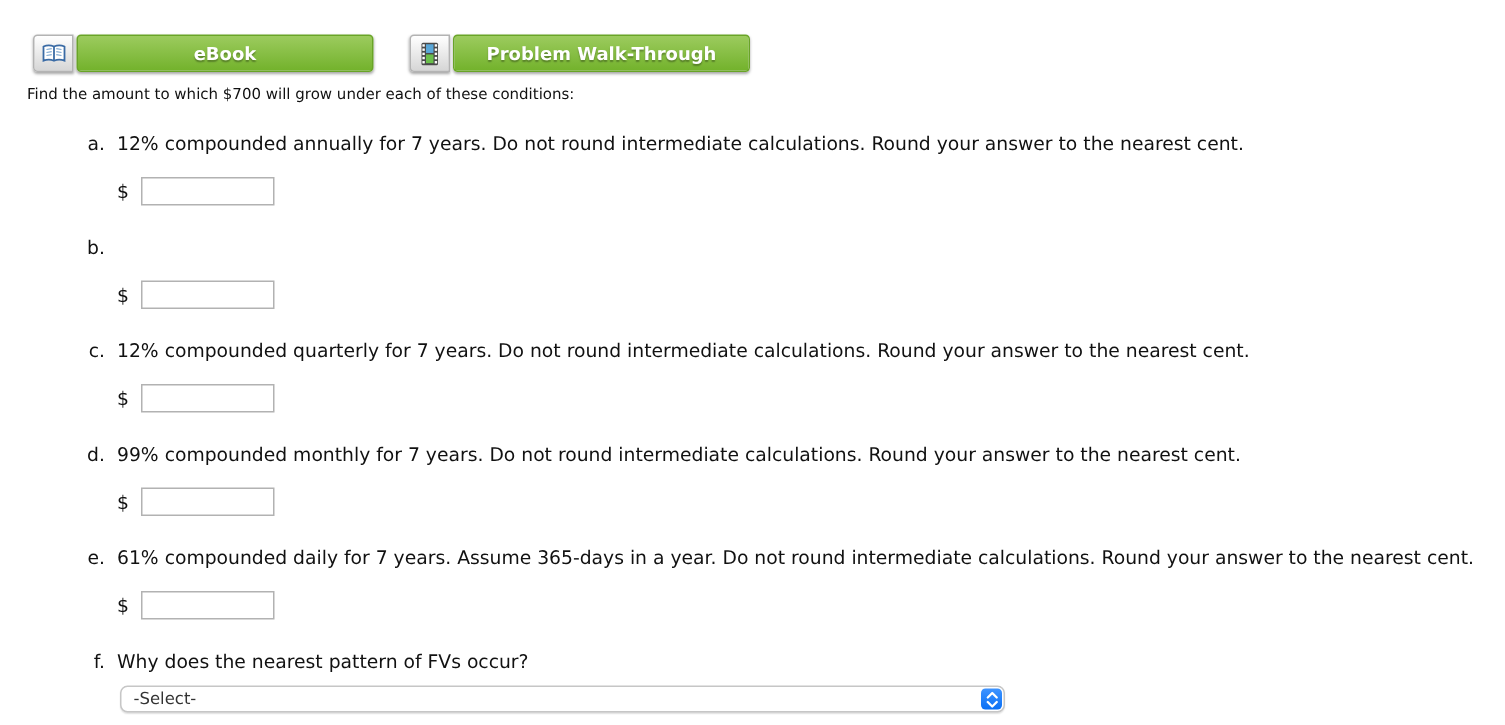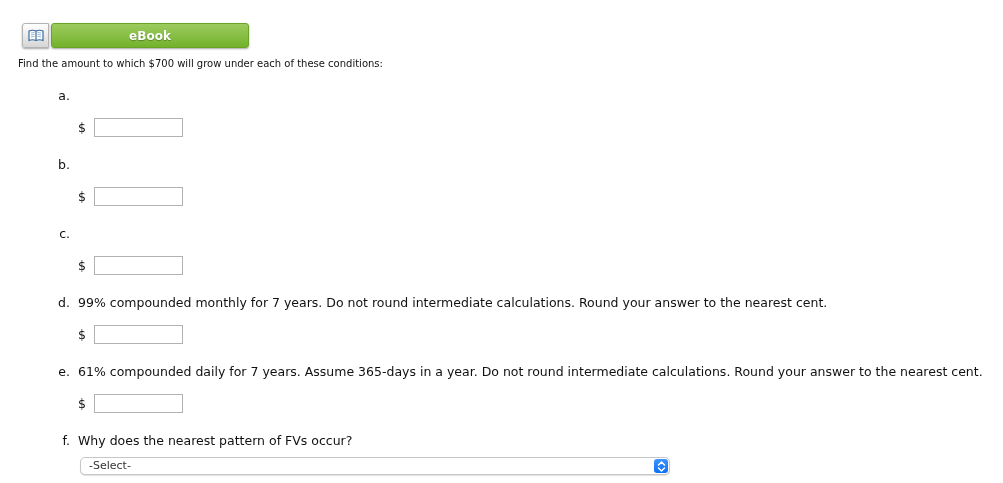--- a/index.html
+++ b/index.html
@@ -132,49 +132,71 @@
         <line x1="3" y1="6" x2="6.5" y2="5.4" stroke="#7fa8d0" stroke-width="0.8"></line>
         <line x1="3" y1="8" x2="6.5" y2="7.4" stroke="#7fa8d0" stroke-width="0.8"></line>
         <line x1="9.5" y1="3.4" x2="13" y2="4" stroke="#7fa8d0" stroke-width="0.8"></line>
         <line x1="9.5" y1="5.4" x2="13" y2="6" stroke="#7fa8d0" stroke-width="0.8"></line>
         <line x1="9.5" y1="7.4" x2="13" y2="8" stroke="#7fa8d0" stroke-width="0.8"></line>
       </svg>
     </span>
     <span class="green-part">eBook</span>
   </div>
 
+  <div class="tool-button">
+    <span class="icon-box">
+      <svg width="13" height="16" viewBox="0 0 13 16">
+        <rect x="1" y="0.5" width="11" height="15" rx="1" fill="#4a4a4a"></rect>
+        <rect x="1.6" y="1.5" width="1.6" height="1.6" fill="#ffffff"></rect>
+        <rect x="1.6" y="4.3" width="1.6" height="1.6" fill="#ffffff"></rect>
+        <rect x="1.6" y="7.1" width="1.6" height="1.6" fill="#ffffff"></rect>
+        <rect x="1.6" y="9.9" width="1.6" height="1.6" fill="#ffffff"></rect>
+        <rect x="1.6" y="12.7" width="1.6" height="1.6" fill="#ffffff"></rect>
+        <rect x="9.8" y="1.5" width="1.6" height="1.6" fill="#ffffff"></rect>
+        <rect x="9.8" y="4.3" width="1.6" height="1.6" fill="#ffffff"></rect>
+        <rect x="9.8" y="7.1" width="1.6" height="1.6" fill="#ffffff"></rect>
+        <rect x="9.8" y="9.9" width="1.6" height="1.6" fill="#ffffff"></rect>
+        <rect x="9.8" y="12.7" width="1.6" height="1.6" fill="#ffffff"></rect>
+        <rect x="4" y="1.5" width="5" height="5.8" fill="#5aa7d8"></rect>
+        <rect x="4" y="8.3" width="5" height="5.8" fill="#6abf4b"></rect>
+      </svg>
+    </span>
+    <span class="green-part">Problem Walk-Through</span>
+  </div>
 </div>
 
 <div class="intro">Find the amount to which $700 will grow under each of these conditions:</div>
 
 <div class="items">
 
   <div class="item">
     <div class="item-label-row">
       <span class="item-letter">a.</span>
+      <span class="item-text">12% compounded annually for 7 years. Do not round intermediate calculations. Round your answer to the nearest cent.</span>
     </div>
     <div class="answer-row">
       <span class="currency-symbol">$</span>
       <input type="text" class="currency-input" value="" style="">
     </div>
   </div>
 
   <div class="item">
     <div class="item-label-row">
       <span class="item-letter">b.</span>
     </div>
     <div class="answer-row">
       <span class="currency-symbol">$</span>
       <input type="text" class="currency-input" value="" style="">
     </div>
   </div>
 
   <div class="item">
     <div class="item-label-row">
       <span class="item-letter">c.</span>
+      <span class="item-text">12% compounded quarterly for 7 years. Do not round intermediate calculations. Round your answer to the nearest cent.</span>
     </div>
     <div class="answer-row">
       <span class="currency-symbol">$</span>
       <input type="text" class="currency-input" value="" style="">
     </div>
   </div>
 
   <div class="item">
     <div class="item-label-row">
       <span class="item-letter">d.</span>

